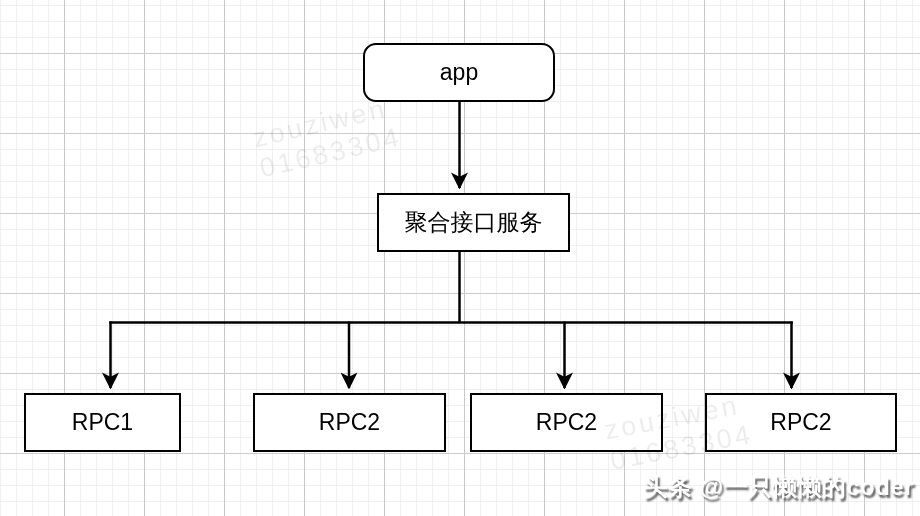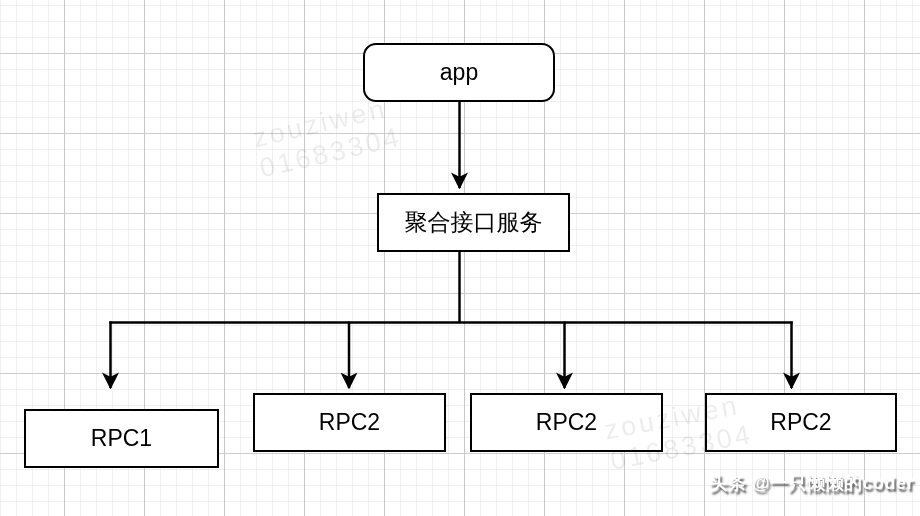--- a/index.html
+++ b/index.html
@@ -37,21 +37,21 @@
     align-items: center;
     justify-content: center;
     font-size: 23px;
     color: #000000;
     z-index: 3;
     white-space: nowrap;
   }
   .node.rounded { border-radius: 13px; }
   .node-app  { left: 363px; top: 43px;  width: 192px; height: 59px; }
   .node-agg  { left: 363px; top: 193px; width: 193px; height: 59px; margin-left: 14px; }
-  .node-b1   { left: 24px;  top: 393px; width: 195px; height: 59px; margin-top: 16px; }
+  .node-b1   { left: 24px;  top: 393px; width: 157px; height: 59px; }
   .node-b2   { left: 253px; top: 393px; width: 193px; height: 59px; }
   .node-b3   { left: 470px; top: 393px; width: 193px; height: 59px; }
   .node-b4   { left: 705px; top: 393px; width: 192px; height: 59px; }
   .author-wm {
     position: absolute;
     z-index: 5;
     color: rgba(0, 0, 0, 0.075);
     font-size: 27px;
     letter-spacing: 3px;
     line-height: 31px;
@@ -66,21 +66,21 @@
   .author-wm-bottom {
     left: 602px; top: 416px;
     transform: rotate(-11deg);
     transform-origin: left top;
   }
   .platform-wm {
     position: absolute;
     right: 6px;
     top: 471px;
     z-index: 6;
-    font-size: 18px;
+    font-size: 24px;
     font-weight: bold;
     letter-spacing: 0.5px;
     color: #ffffff;
     text-shadow: 2px 2.5px 2px rgba(45, 45, 45, 0.75);
     white-space: nowrap;
   }
 </style>
 </head>
 <body>
 

